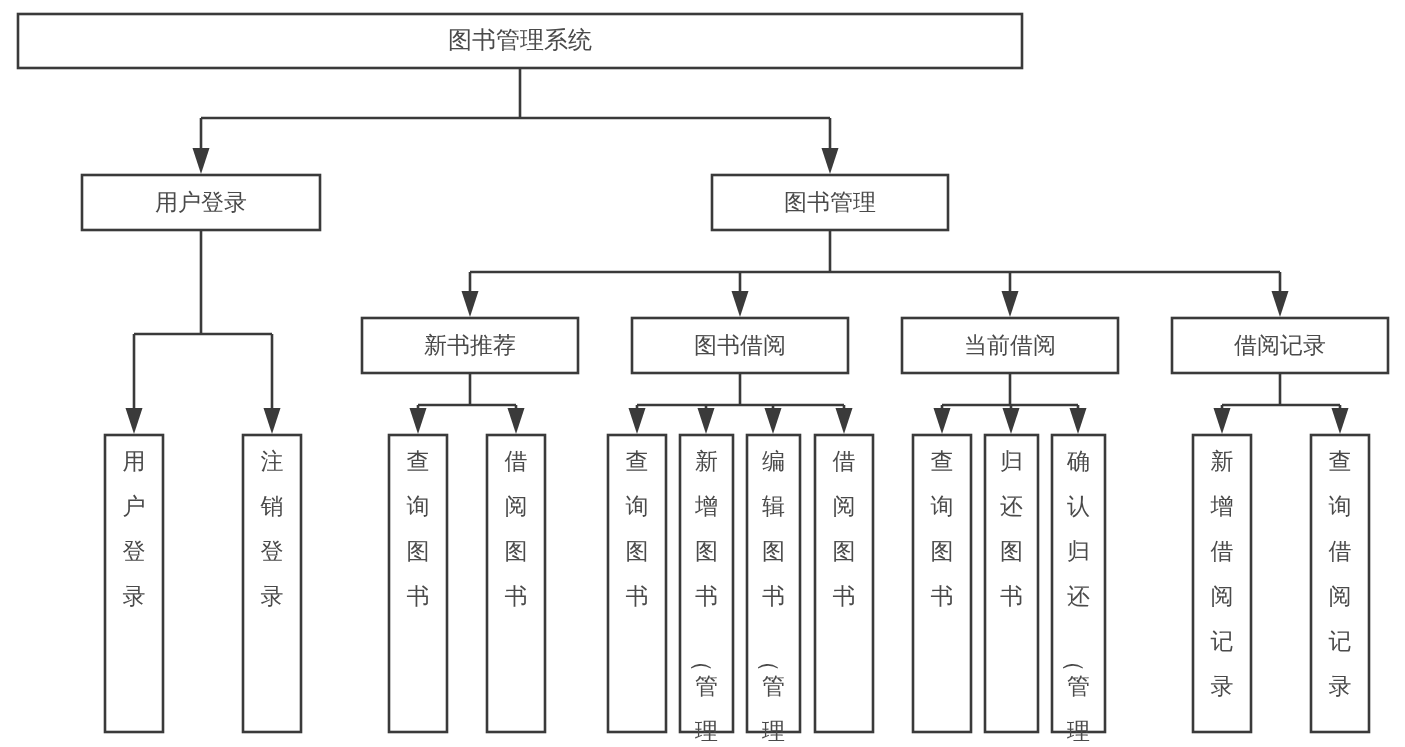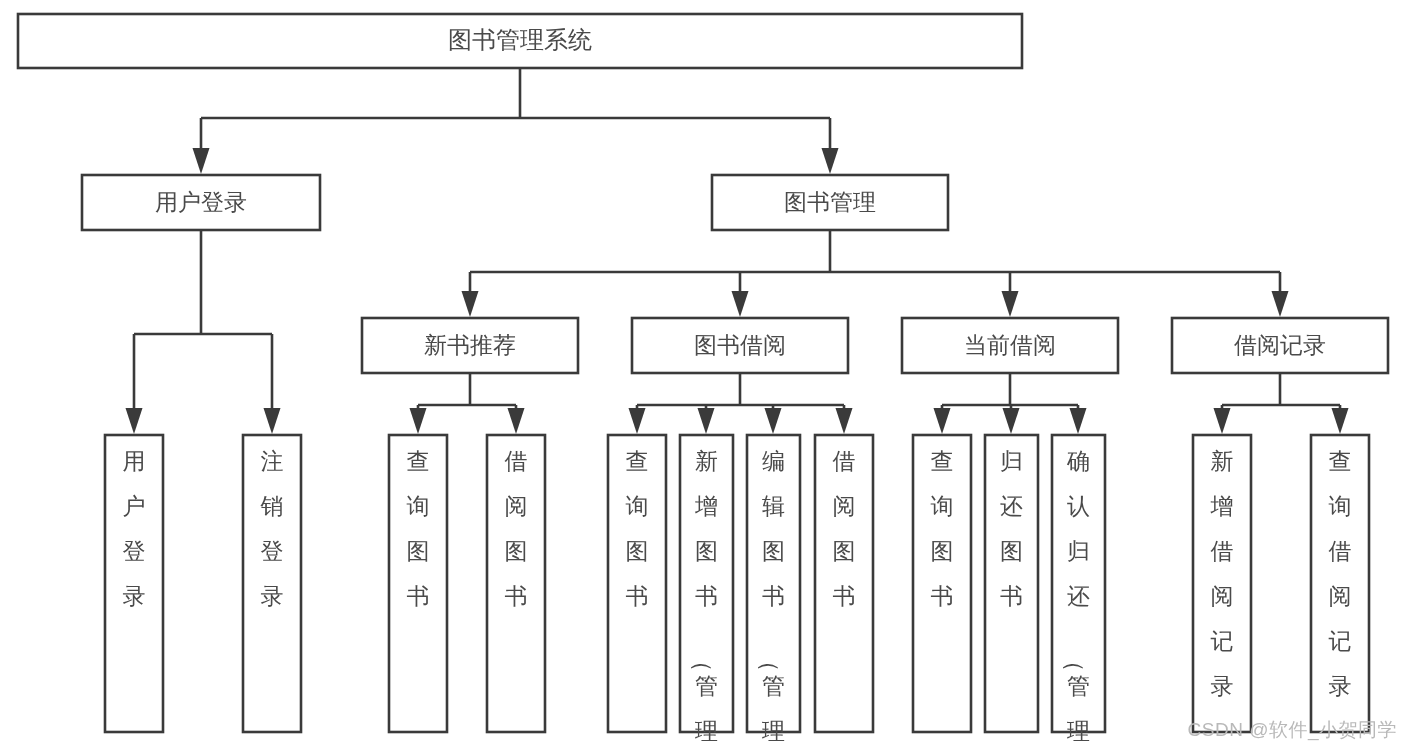--- a/index.html
+++ b/index.html
@@ -181,14 +181,13 @@
         <g>
           <rect class="node-box" x="1193" y="435" width="58" height="297"></rect>
           <text class="node-label label-v" x="1222" y="463"><tspan x="1222" dy="0">新</tspan><tspan x="1222" dy="45">增</tspan><tspan x="1222" dy="45">借</tspan><tspan x="1222" dy="45">阅</tspan><tspan x="1222" dy="45">记</tspan><tspan x="1222" dy="45">录</tspan></text>
         </g>
         <g>
           <rect class="node-box" x="1311" y="435" width="58" height="297"></rect>
           <text class="node-label label-v" x="1340" y="463"><tspan x="1340" dy="0">查</tspan><tspan x="1340" dy="45">询</tspan><tspan x="1340" dy="45">借</tspan><tspan x="1340" dy="45">阅</tspan><tspan x="1340" dy="45">记</tspan><tspan x="1340" dy="45">录</tspan></text>
         </g>
       </g>
   </svg>
-  <div class="watermark">CSDN @软件_小贺同学</div>
 </div>
 
 </body></html>

